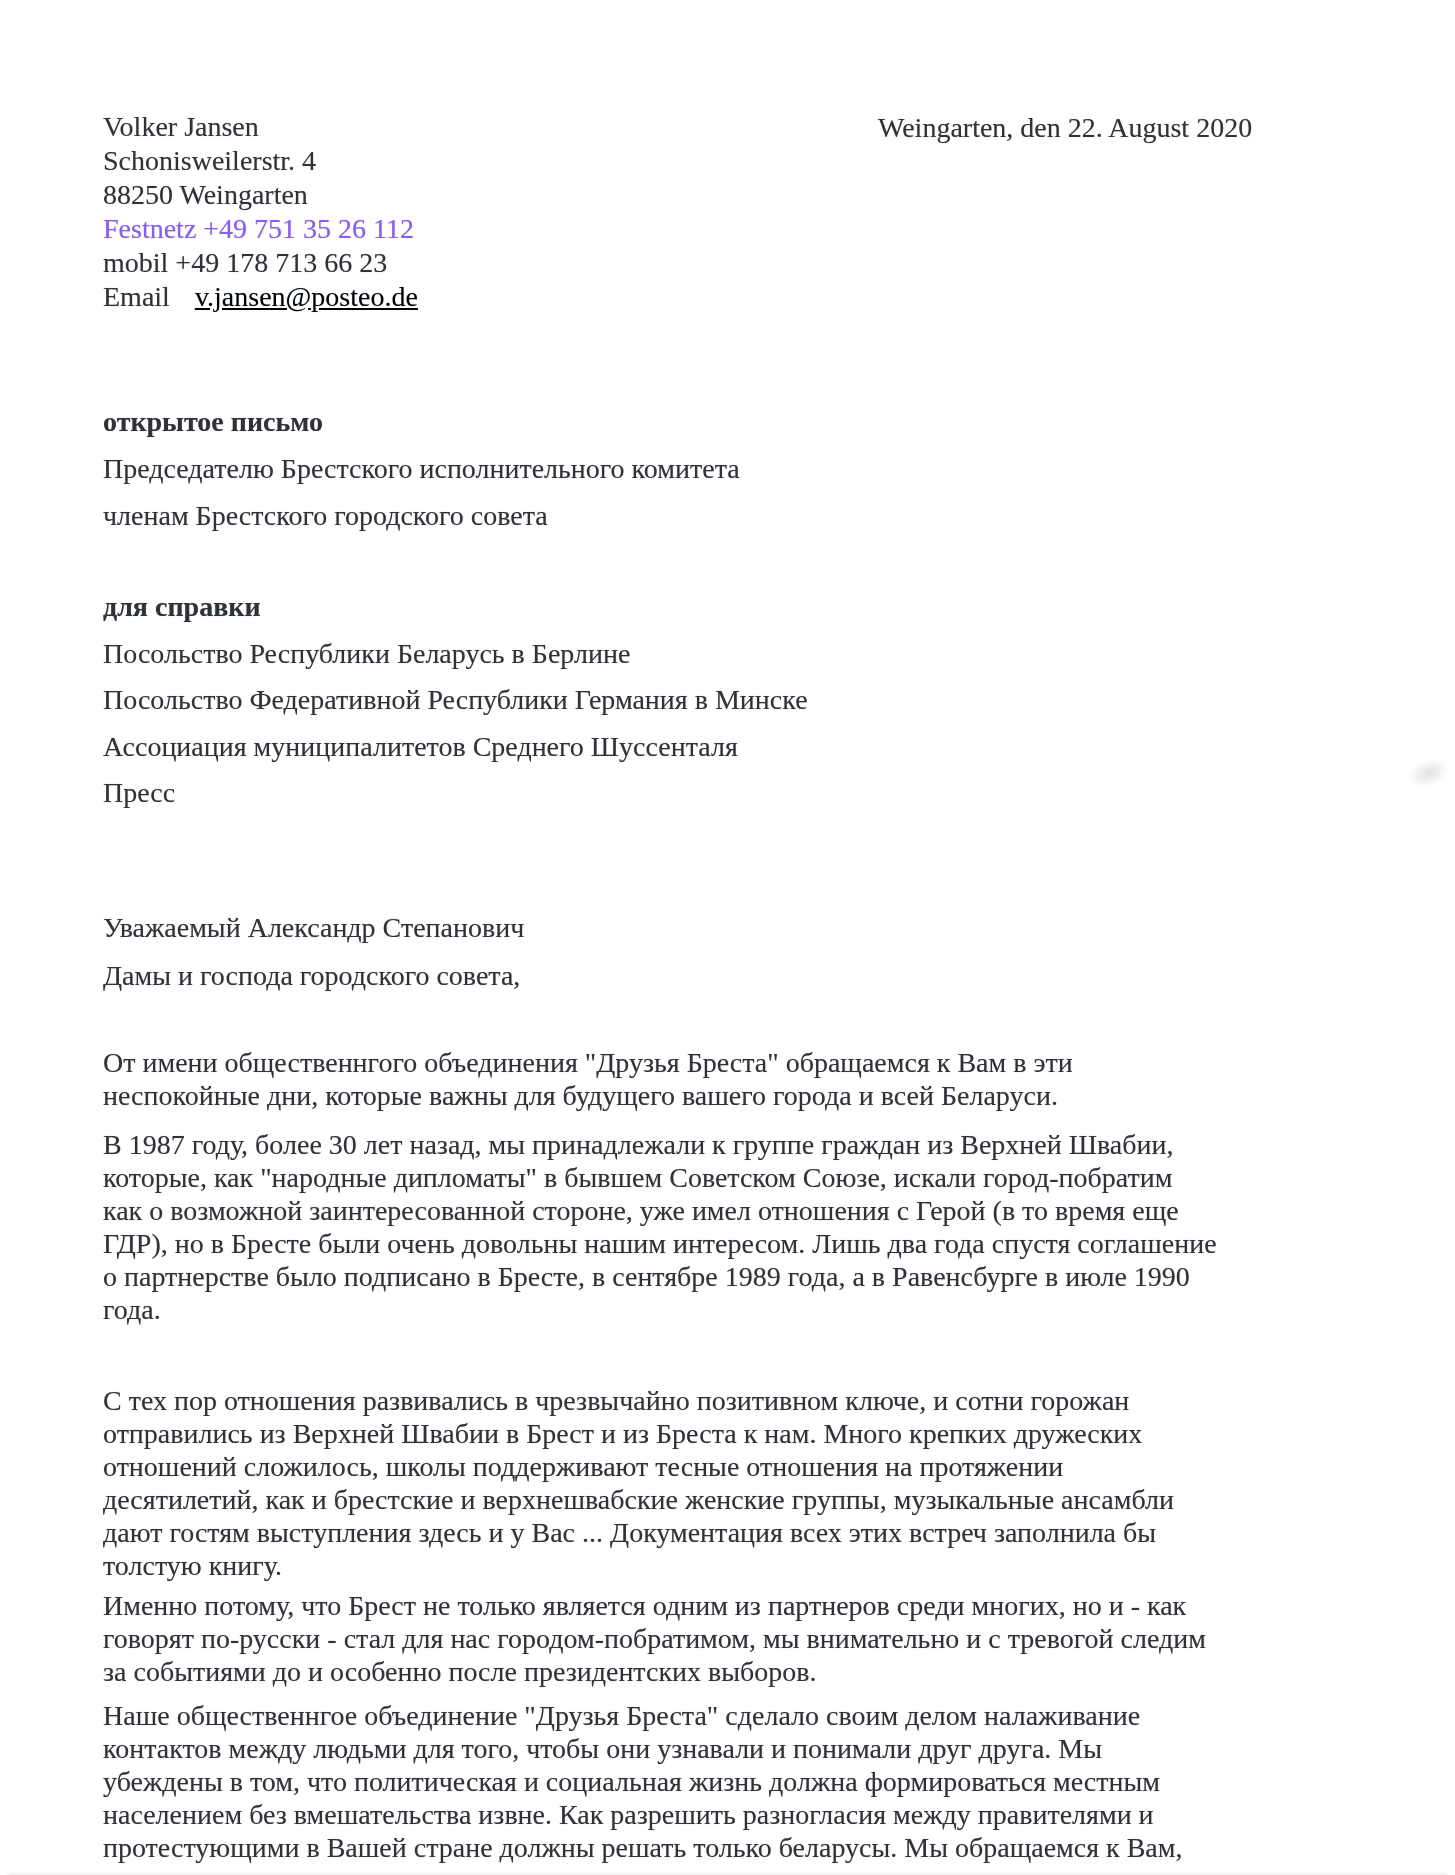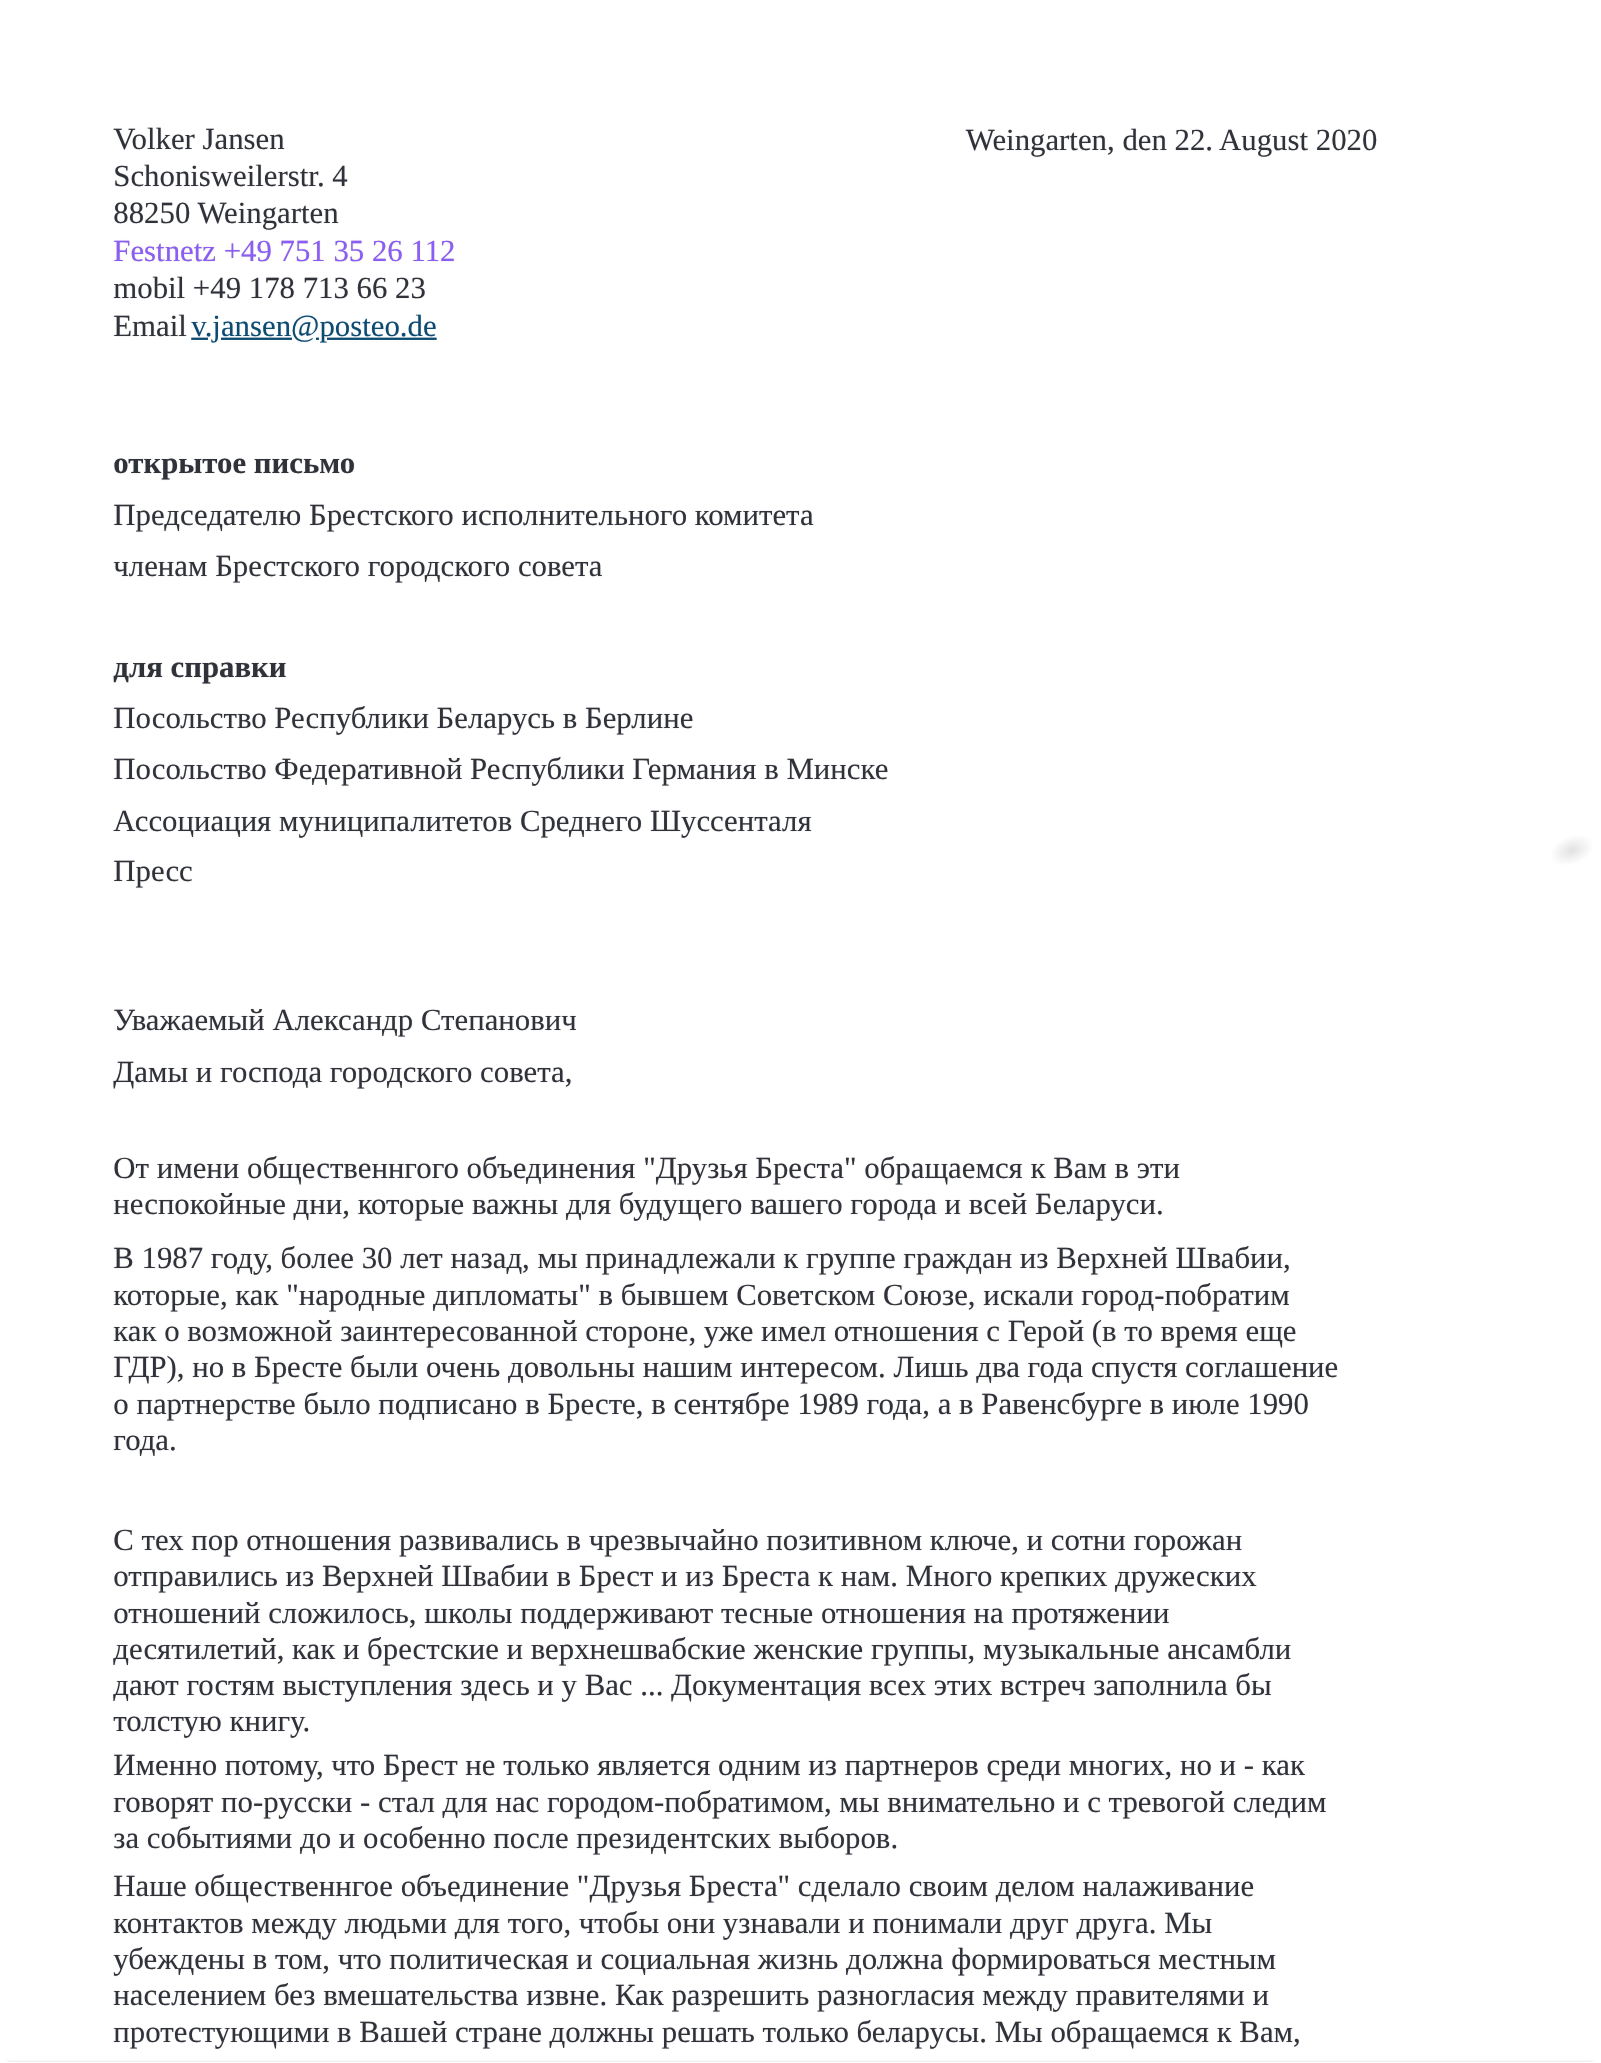--- a/index.html
+++ b/index.html
@@ -27,26 +27,26 @@
   .bold { font-weight: bold; }
 
   .body-par { position: absolute; left: 103px; font-size: 28px; line-height: 33px; }
   .par-1 { top: 1046px; }
   .par-2 { top: 1128px; }
   .par-3 { top: 1384px; }
   .par-4 { top: 1589px; }
   .par-5 { top: 1699px; }
 
   .email-link {
-    color: #0c4a6e;
+    color: #000000;
     text-decoration: underline;
     text-shadow: 0 0 1px rgba(45,85,168,0.4);
     cursor: pointer;
   }
-  .email-label { margin-right: 4px; }
+  .email-label { margin-right: 25px; }
   .tel-line { color: #8b5cf6; }
 
   .scan-smudge {
     position: absolute;
     left: 1408px;
     top: 760px;
     width: 42px;
     height: 26px;
     background: radial-gradient(ellipse at center, rgba(150,150,155,0.28), rgba(150,150,155,0) 70%);
     transform: rotate(-20deg);

